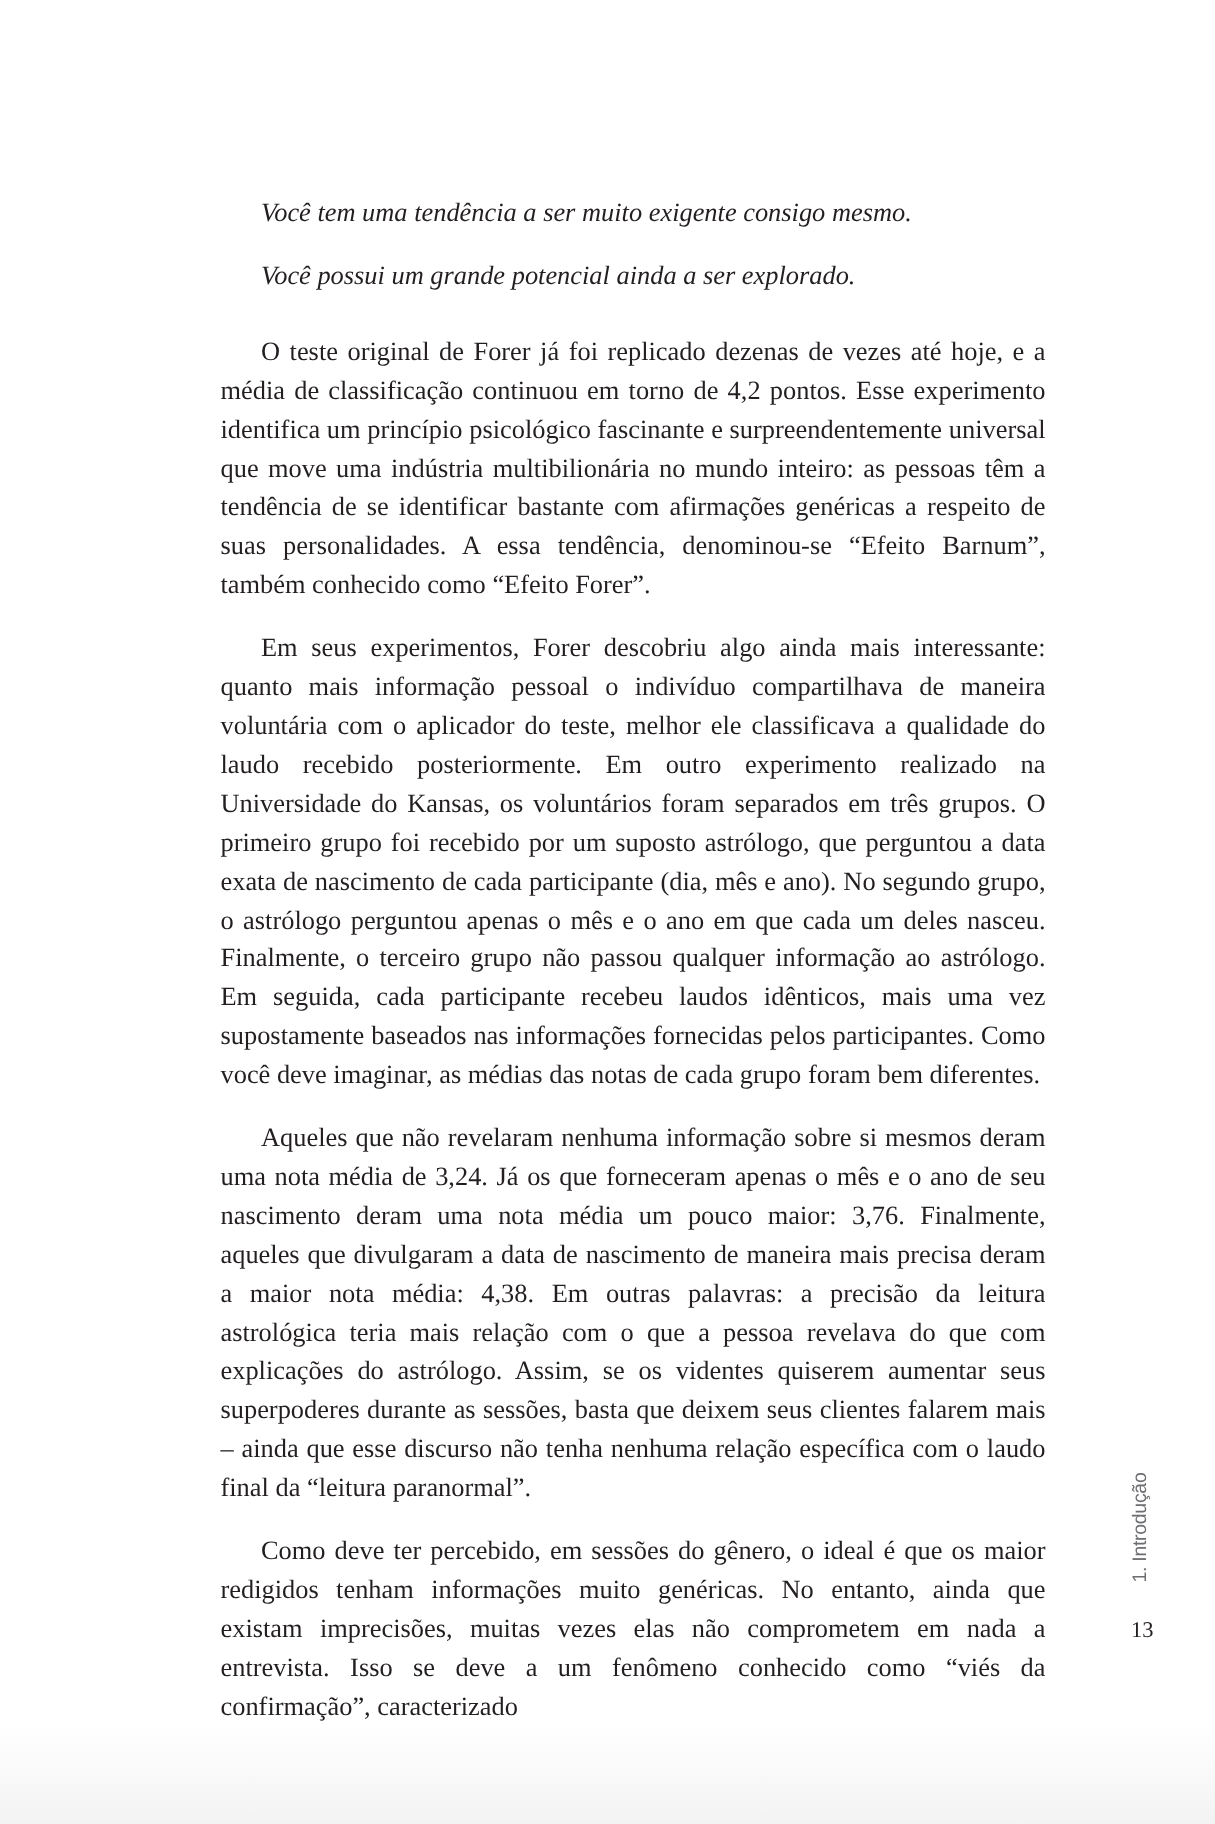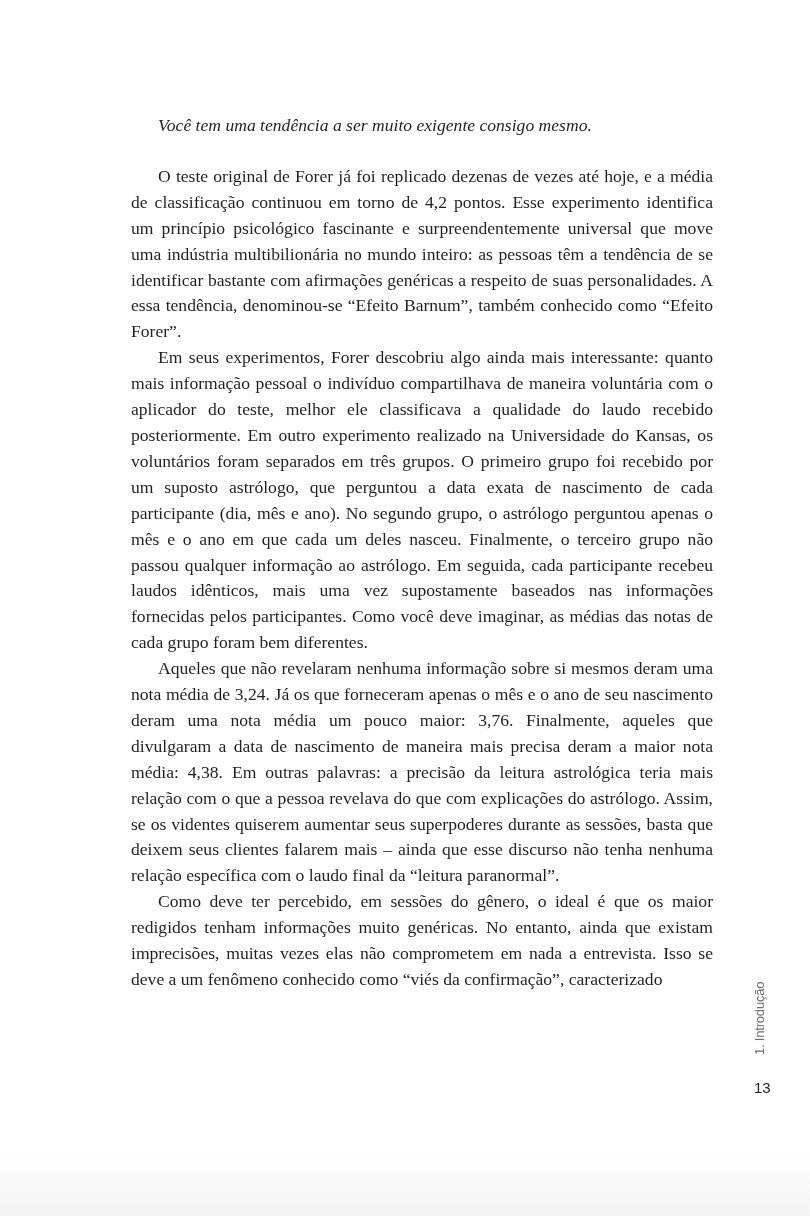--- a/index.html
+++ b/index.html
@@ -7,41 +7,42 @@
     width: 810px; height: 1216px; position: relative; overflow: hidden;
     background: linear-gradient(to bottom, #ffffff 0px, #ffffff 1150px, #f3f3f3 1216px);
     color: #231f20;
   }
   .page-text {
     position: absolute; left: 131px; top: 113px; width: 582px;
     font-family: "Liberation Serif", "DejaVu Serif", serif;
     font-size: 17.6px; line-height: 25.9px;
     text-align: justify; hyphens: manual;
   }
-  .page-text p { margin: 0; text-indent: 27px; }
+  .page-text p { margin: 16px; text-indent: 27px; }
   .quote p { font-style: italic; }
   .body-block { margin-top: 25px; }
   .running-head {
     position: absolute; left: 752px; top: 1055px;
     transform: rotate(-90deg); transform-origin: left top;
     font-family: "Liberation Sans", "DejaVu Sans", sans-serif;
     font-size: 13px; color: #6d6e71; white-space: nowrap; letter-spacing: -0.2px;
   }
   .page-number {
     position: absolute; left: 754px; top: 1079px;
-    font-family: Liberation Sans, sans-serif;
+    font-family: Liberation Serif, serif;
     font-size: 15px; color: #231f20;
   }
 </style>
 </head>
 <body>
 
 <div class="page-text">
   <div class="quote">
     <p>Você tem uma tendência a ser muito exigente consigo mesmo.</p>
+    <p>Você possui um grande potencial ainda a ser explorado.</p>
   </div>
   <div class="body-block">
     <p>O teste original de Forer já foi replicado dezenas de vezes até hoje, e a média de classificação continuou em torno de 4,2 pontos. Esse experimento identifica um princípio psicológico fascinante e surpreendentemente universal que move uma indústria multibilionária no mundo inteiro: as pessoas têm a tendência de se identificar bastante com afirmações genéricas a respeito de suas personali­dades. A essa tendência, denominou-se “Efeito Barnum”, também conhecido como “Efeito Forer”.</p>
     <p> Em seus experimentos, Forer descobriu algo ainda mais interessante: quan­to mais informação pessoal o indivíduo compartilhava de maneira voluntária com o aplicador do teste, melhor ele classificava a qualidade do laudo recebido posteriormente. Em outro experimento realizado na Universidade do Kansas, os voluntários foram separados em três grupos. O primeiro grupo foi recebido por um suposto astrólogo, que perguntou a data exata de nascimento de cada participante (dia, mês e ano). No segundo grupo, o astrólogo perguntou apenas o mês e o ano em que cada um deles nasceu. Finalmente, o terceiro grupo não passou qualquer informação ao astrólogo. Em seguida, cada participante rece­beu laudos idênticos, mais uma vez supostamente baseados nas informações fornecidas pelos participantes. Como você deve imaginar, as médias das notas de cada grupo foram bem diferentes.</p>
     <p>Aqueles que não revelaram nenhuma informação sobre si mesmos deram uma nota média de 3,24. Já os que forneceram apenas o mês e o ano de seu nas­cimento deram uma nota média um pouco maior: 3,76. Finalmente, aqueles que divulgaram a data de nascimento de maneira mais precisa deram a maior nota média: 4,38. Em outras palavras: a precisão da leitura astrológica teria mais relação com o que a pessoa revelava do que com explicações do astrólogo. Assim, se os videntes quiserem aumentar seus superpoderes durante as sessões, basta que deixem seus clientes falarem mais – ainda que esse discurso não tenha nenhuma relação específica com o laudo final da “leitura paranormal”.</p>
     <p>Como deve ter percebido, em sessões do gênero, o ideal é que os maior redigidos tenham informações muito genéricas. No entanto, ainda que existam imprecisões, muitas vezes elas não comprometem em nada a entrevista. Isso se deve a um fenômeno conhecido como “viés da confirmação”, caracterizado</p>
   </div>
 </div>
 
 <div class="running-head">1. Introdução</div>

